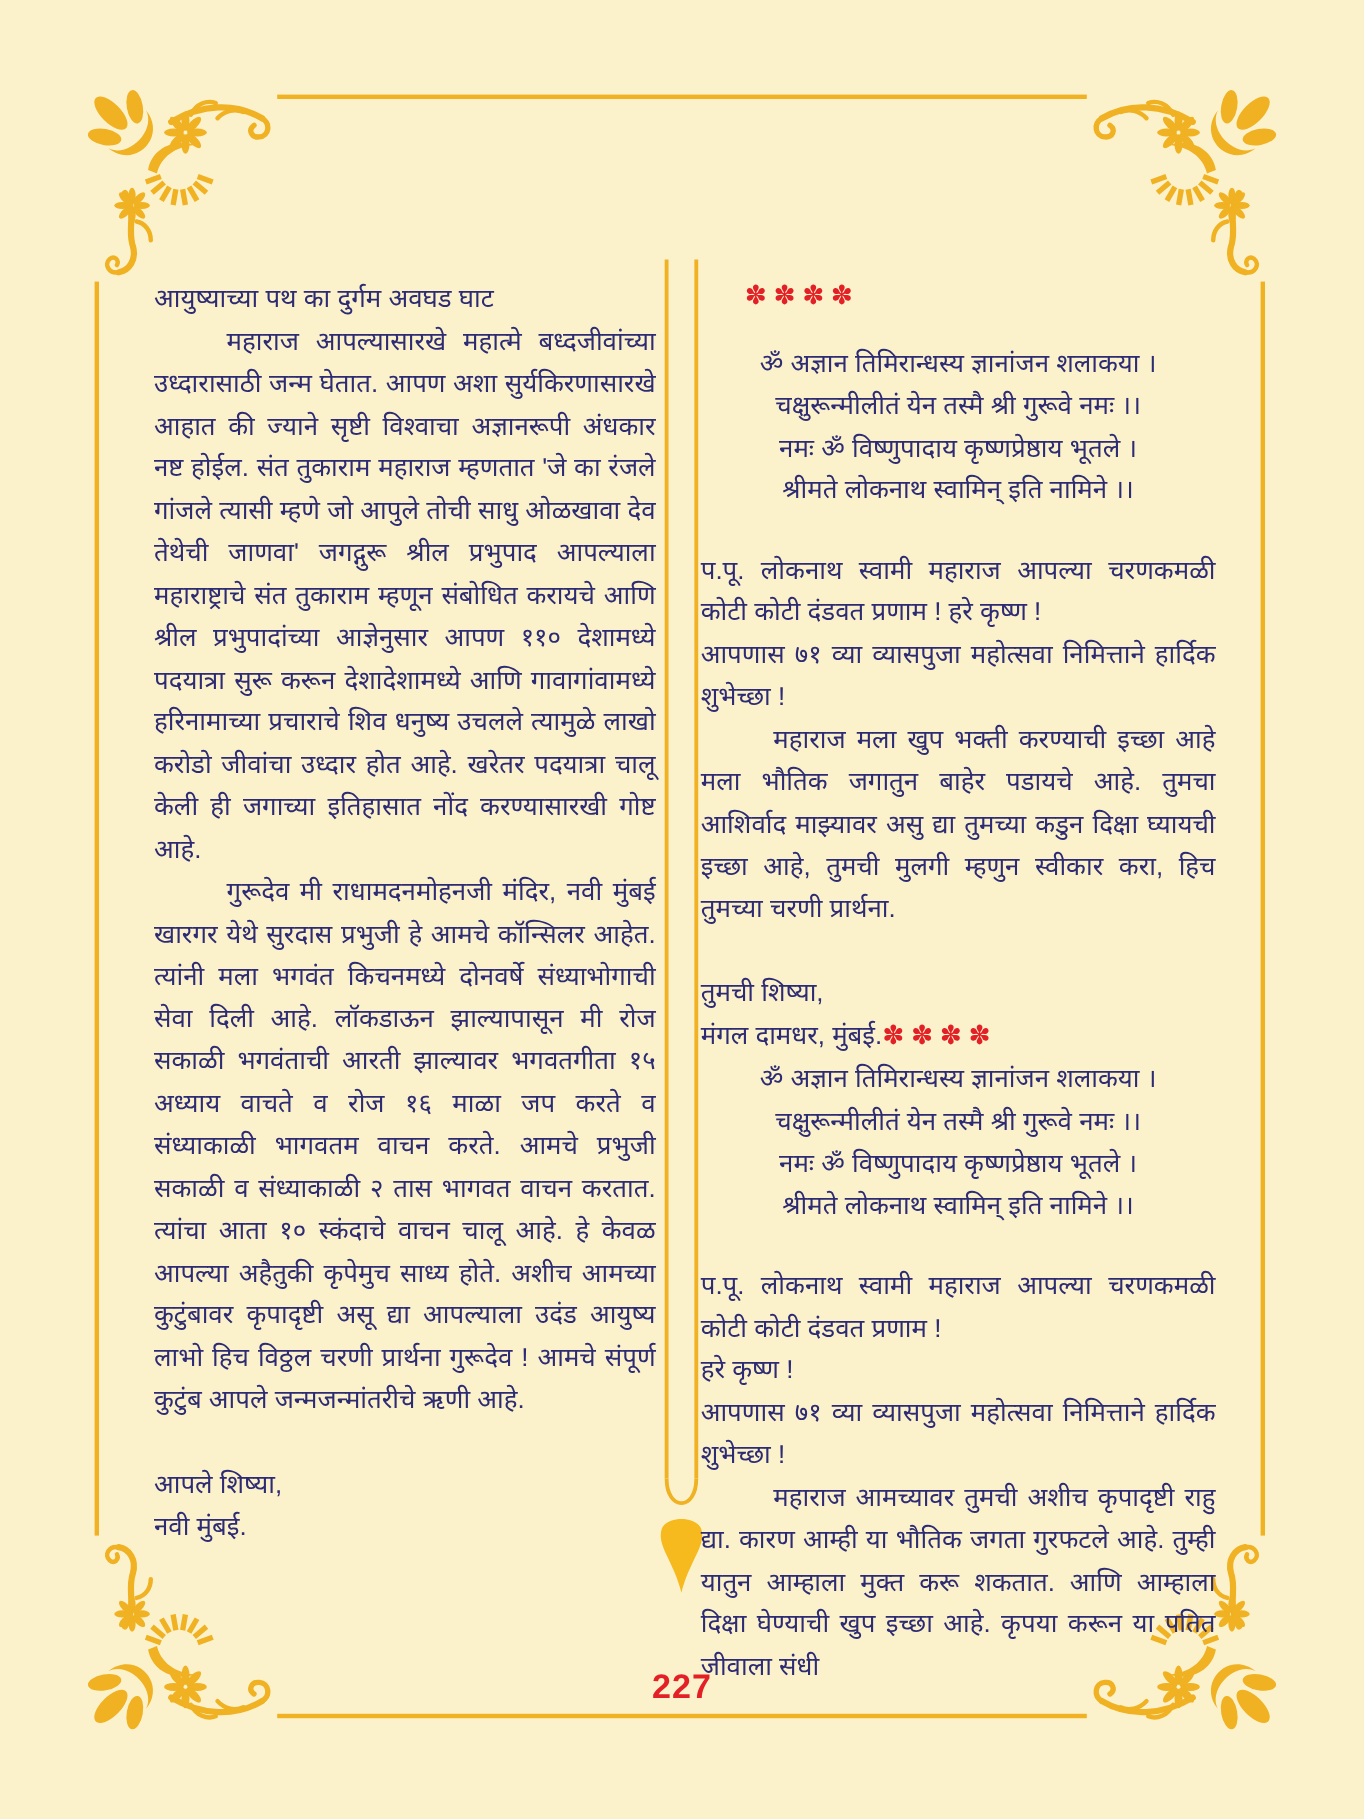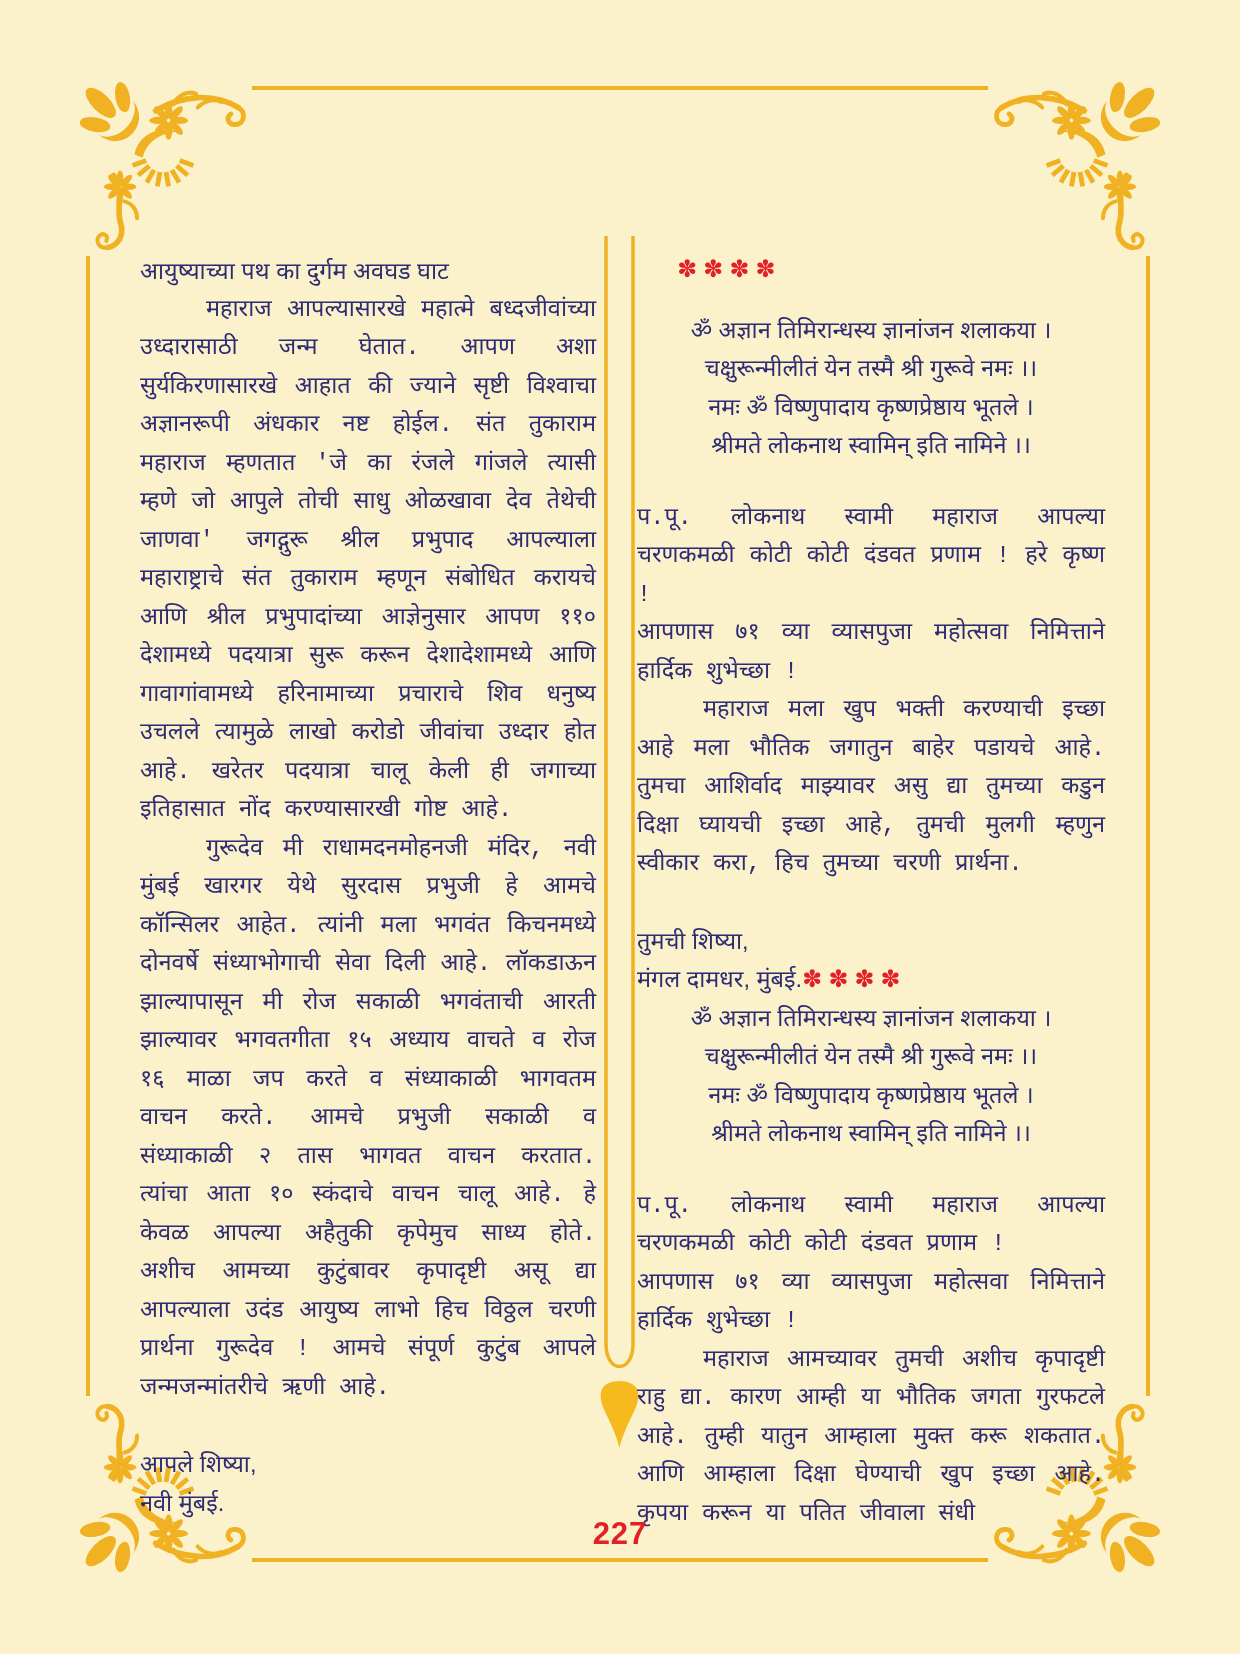--- a/index.html
+++ b/index.html
@@ -12,21 +12,21 @@
   .border-line{position:absolute;background:#F0B122;}
   .corner{position:absolute;width:178px;height:178px;}
   .corner svg{width:100%;height:100%;display:block;}
   .flip-x{transform:scaleX(-1);}
   .flip-y{transform:scaleY(-1);}
   .flip-xy{transform:scale(-1,-1);}
   .col{position:absolute;font-size:23.5px;line-height:38.5px;}
   .col-left{left:140px;top:252px;width:456px;}
   .col-right{left:637px;top:250px;width:468px;}
   p{margin:0;}
-  .just{text-align:justify;font-family:Liberation Mono, monospace;}
+  .just{text-align:justify;}
   .indent{text-indent:66px;}
   .verse-line{white-space:nowrap;}
   .stars{color:#E32025;font-weight:bold;font-size:24px;letter-spacing:6px;}
   .stars-row1{margin-left:40px;margin-bottom:22px;}
   .shloka{text-align:center;margin-top:18px;margin-bottom:20px;}
   .block-gap{margin-top:34px;}
   .sig-block{margin-top:38px;}
   .sig-row{display:flex;align-items:baseline;}
   .page-number{
     position:absolute;left:0;right:0;top:1516px;text-align:center;
@@ -151,17 +151,18 @@
       <span class="stars">✽✽✽✽</span>
     </div>
   </div>
   <div class="shloka" style="margin-top:0;">
     <div>ॐ अज्ञान तिमिरान्धस्य ज्ञानांजन शलाकया ।</div>
     <div>चक्षुरून्मीलीतं येन तस्मै श्री गुरूवे नमः ।।</div>
     <div>नमः ॐ विष्णुपादाय कृष्णप्रेष्ठाय भूतले ।</div>
     <div>श्रीमते लोकनाथ स्वामिन् इति नामिने ।।</div>
   </div>
   <p class="just block-gap">प.पू. लोकनाथ स्वामी महाराज आपल्या चरणकमळी कोटी कोटी दंडवत प्रणाम !</p>
+  <p>हरे कृष्ण !</p>
   <p class="just">आपणास ७१ व्या व्यासपुजा महोत्सवा निमित्ताने हार्दिक शुभेच्छा !</p>
   <p class="just indent">महाराज आमच्यावर तुमची अशीच कृपादृष्टी राहु द्या. कारण आम्ही या भौतिक जगता गुरफटले आहे. तुम्ही यातुन आम्हाला मुक्त करू शकतात. आणि आम्हाला दिक्षा घेण्याची खुप इच्छा आहे. कृपया करून या पतित जीवाला संधी</p>
 </div>
 
 <div class="page-number">227</div>
 
 </body></html>

